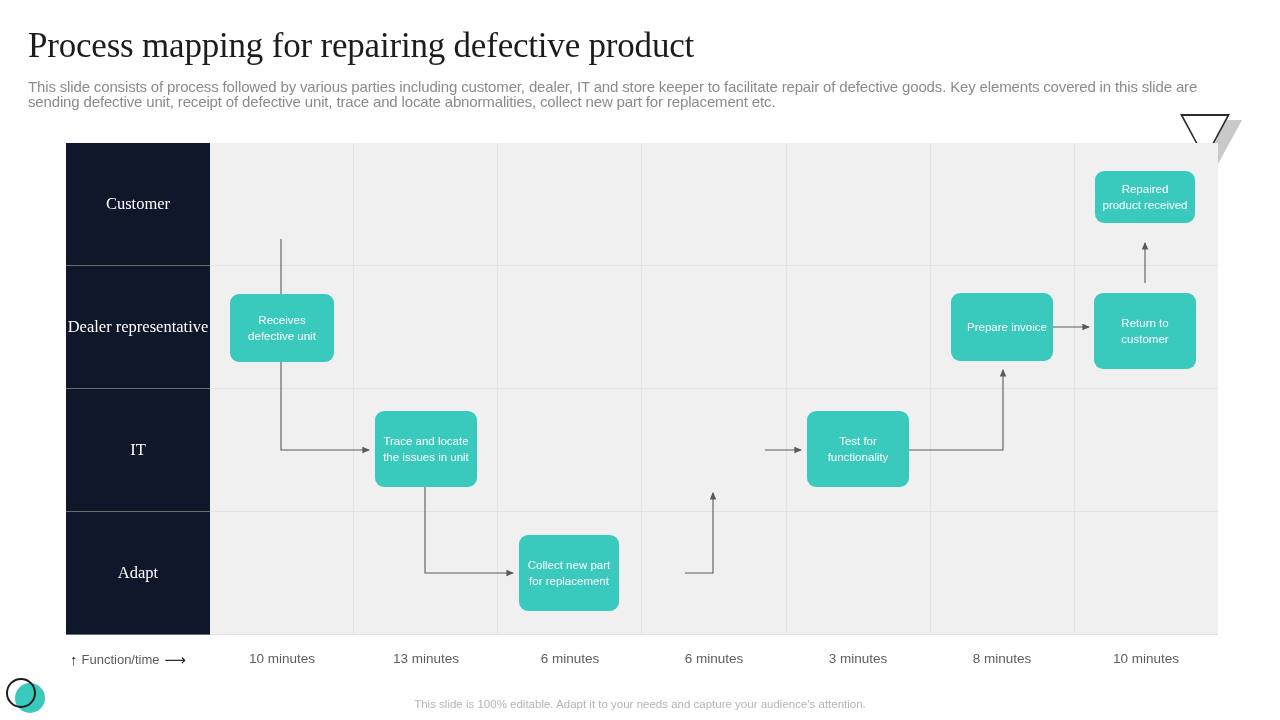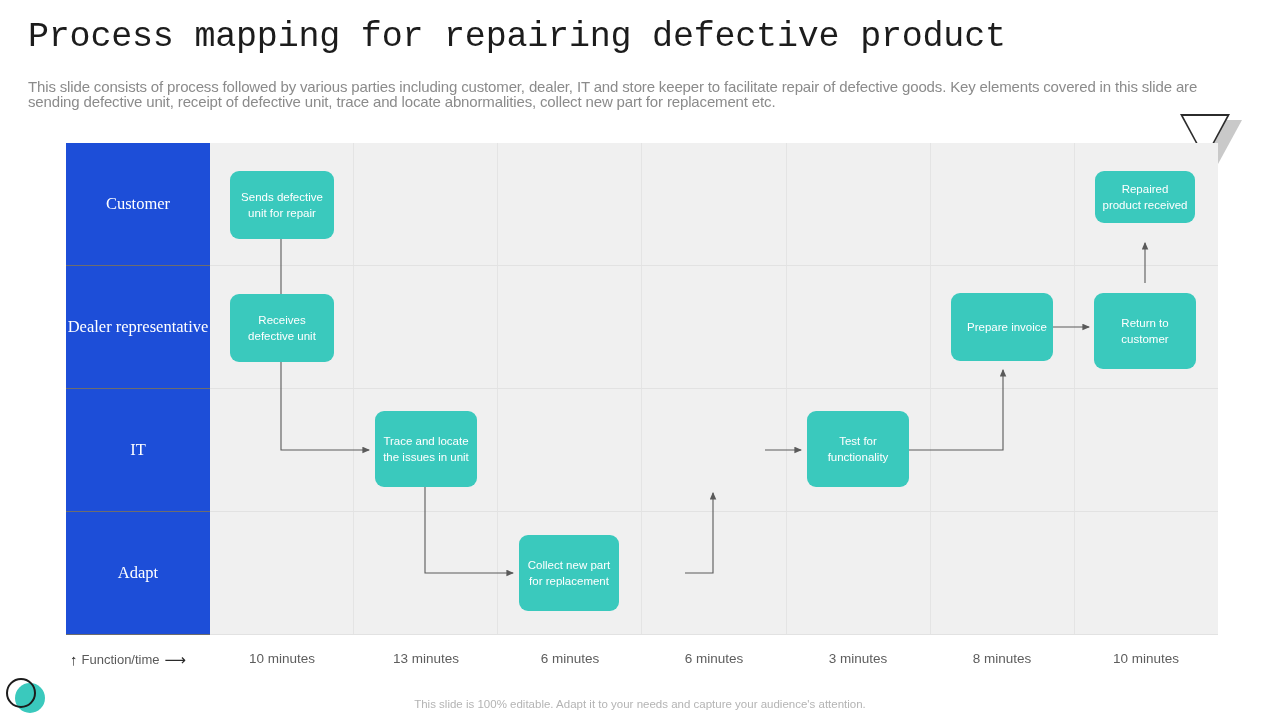--- a/index.html
+++ b/index.html
@@ -13,22 +13,22 @@
     position: relative;
     overflow: hidden;
     font-family: "Liberation Sans", sans-serif;
     -webkit-font-smoothing: antialiased;
   }
 
   
   #page-title {
     position: absolute;
     left: 28px;
-    top: 15px;
-    font-family: Liberation Mono, monospace;
+    top: 24px;
+    font-family: Liberation Serif, serif;
     font-size: 35px;
     line-height: 44px;
     color: #1c1c1c;
     letter-spacing: -0.2px;
     white-space: nowrap;
   }
   #page-subtitle {
     position: absolute;
     left: 28px;
     top: 79px;
@@ -120,21 +120,21 @@
     width: 1152px;
     height: 123px;
     box-sizing: border-box;
   }
   .lane-label {
     position: absolute;
     left: 0;
     top: 0;
     width: 144px;
     height: 123px;
-    background: #1d4ed8;
+    background: #0f172a;
     color: #ffffff;
     font-family: "Liberation Serif", serif;
     font-size: 16.5px;
     line-height: 20px;
     display: flex;
     align-items: center;
     justify-content: center;
     text-align: center;
     box-sizing: border-box;
     border-bottom: 1px solid #6d6d6d;
@@ -333,21 +333,20 @@
 
     <path d="M 699 307 L 735 307" stroke="#5a5a5a" stroke-width="1.1" fill="none" marker-end="url(#arrowhead)"></path>
 
     <path d="M 843 307 L 937 307 L 937 227" stroke="#5a5a5a" stroke-width="1.1" fill="none" marker-end="url(#arrowhead)"></path>
 
     <path d="M 987 184 L 1023 184" stroke="#5a5a5a" stroke-width="1.1" fill="none" marker-end="url(#arrowhead)"></path>
 
     <path d="M 1079 140 L 1079 100" stroke="#5a5a5a" stroke-width="1.1" fill="none" marker-end="url(#arrowhead)"></path>
   </svg>
 
-  <div class="node-box" style="left:164px; top:28px; width:104px; height:68px;">Sends defective unit for repair</div>
 
   <div class="node-box" style="left:1029px; top:28px; width:100px; height:52px;">Repaired product received</div>
 
   <div class="node-box" style="left:164px; top:151px; width:104px; height:68px;">Receives defective unit</div>
 
   <div class="node-box" style="left:885px; top:150px; width:102px; height:68px;padding-left:16px;">Prepare invoice</div>
 
   <div class="node-box" style="left:1028px; top:150px; width:102px; height:76px;">Return to customer</div>
 
   <div class="node-box" style="left:309px; top:268px; width:102px; height:76px;">Trace and locate the issues in unit</div>

